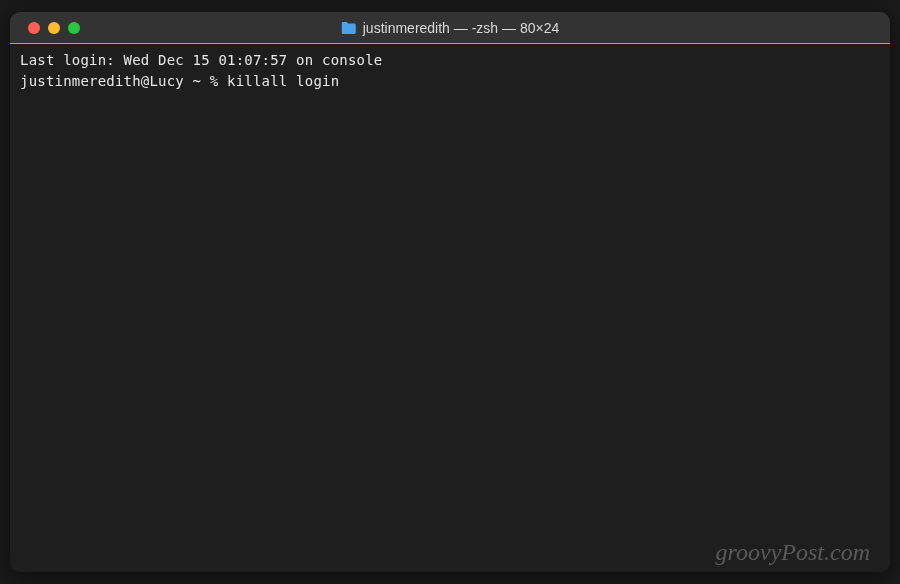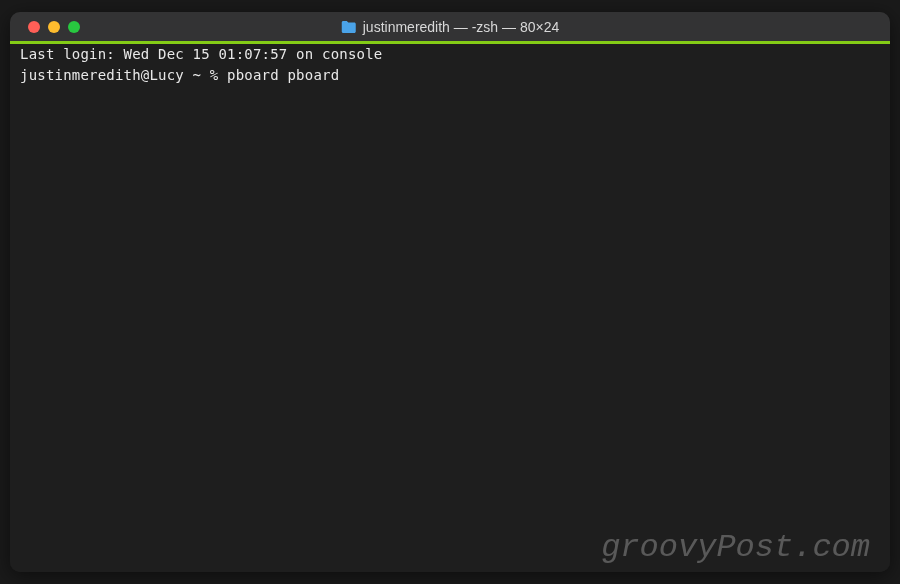--- a/index.html
+++ b/index.html
@@ -28,21 +28,21 @@
       display: flex;
       flex-direction: column;
     }
     .title-bar {
       height: 32px;
       background: #333334;
       display: flex;
       align-items: center;
       padding: 0 18px;
       position: relative;
-      border-bottom: 3px solid #84cc16;
+      border-bottom: 1px solid #84cc16;
     }
     .traffic-lights {
       display: flex;
       gap: 8px;
       align-items: center;
     }
     .traffic-light {
       width: 12px;
       height: 12px;
       border-radius: 50%;
@@ -67,21 +67,21 @@
       height: 14px;
       display: inline-flex;
     }
     .folder-icon svg {
       width: 100%;
       height: 100%;
     }
     .terminal-body {
       flex: 1;
       background: #1e1e1e;
-      padding: 0 10px;
+      padding: 6px 10px;
       color: #e8e8e8;
       font-size: 14px;
       line-height: 1.5;
       font-family: 'Menlo', 'Monaco', monospace;
       letter-spacing: 0.2px;
     }
     .line {
       white-space: pre;
     }
     .cursor {
@@ -90,22 +90,22 @@
       height: 16px;
       background: #a0a0a0;
       vertical-align: text-bottom;
       margin-left: 2px;
     }
     .watermark {
       position: absolute;
       right: 30px;
       bottom: 18px;
       color: rgba(200,200,200,0.35);
-      font-family: Liberation Mono, monospace;
-      font-size: 32px;
+      font-family: Liberation Serif, serif;
+      font-size: 24px;
       font-style: italic;
       pointer-events: none;
     }
   </style>
 </head>
 <body>
 
 <div class="terminal-window">
   <div class="title-bar">
     <div class="traffic-lights">
@@ -117,17 +117,17 @@
       <span class="folder-icon">
         <svg viewBox="0 0 16 14">
           <path d="M1 2.5 C1 1.7 1.7 1 2.5 1 L6 1 L7.5 2.5 L13.5 2.5 C14.3 2.5 15 3.2 15 4 L15 11.5 C15 12.3 14.3 13 13.5 13 L2.5 13 C1.7 13 1 12.3 1 11.5 Z" fill="#4aa3e8"></path>
         </svg>
       </span>
       <span>justinmeredith — -zsh — 80×24</span>
     </div>
   </div>
   <div class="terminal-body">
     <div class="line">Last login: Wed Dec 15 01:07:57 on console</div>
-    <div class="line">justinmeredith@Lucy ~ % pboard pboard</div>
+    <div class="line">justinmeredith@Lucy ~ % killall login</div>
   </div>
 </div>
 
 <div class="watermark">groovyPost.com</div>
 
 </body></html>

